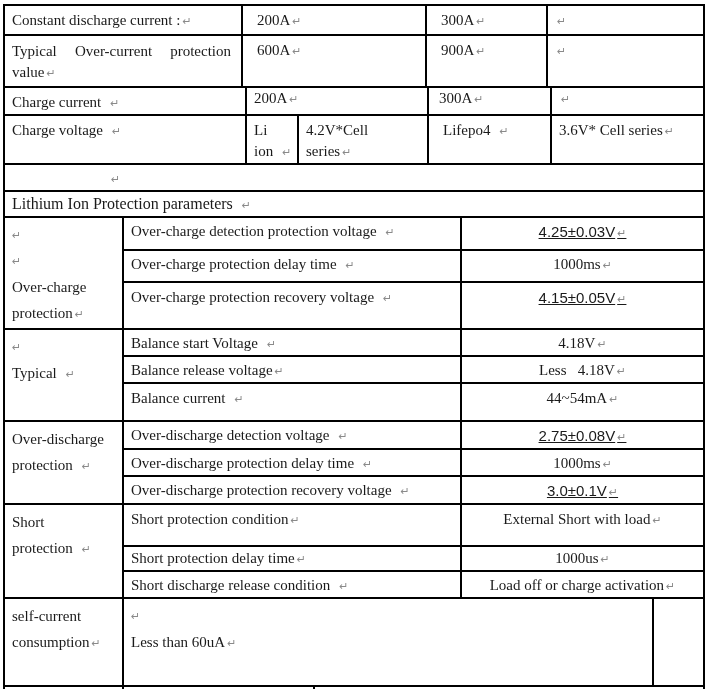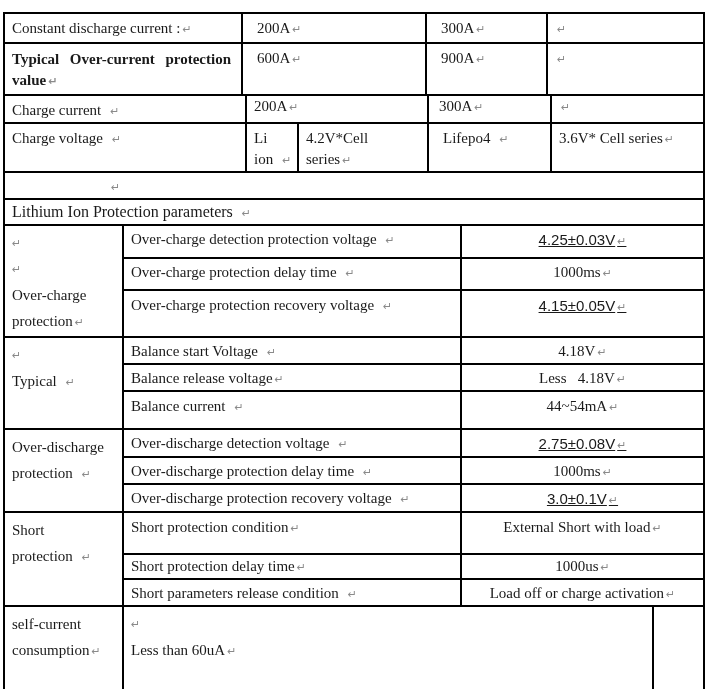--- a/index.html
+++ b/index.html
@@ -1,26 +1,26 @@
 <!DOCTYPE html>
 <html><head>
 <meta charset="utf-8">
 <style>
   html,body{margin:0;padding:0;background:#fff;}
   body{width:707px;height:689px;font-family:"Liberation Serif",serif;color:#1a1a1a;overflow:hidden;}
   .wrap{padding:4px 0 0 3px;}
   table{border-collapse:collapse;table-layout:fixed;margin-top:-2px;}
-  table.first{margin-top:8px;}
+  table.first{margin-top:0;}
   td{border:2px solid #000;vertical-align:top;padding:3px 4px 0 7px;font-size:15px;line-height:21px;overflow:hidden;}
   .pm{font-family:"DejaVu Sans",sans-serif;color:#8a8a8a;font-size:11px;margin-left:2px;}
   .pm.gap{margin-left:9px;}
   .val{text-align:center;padding-left:2px;padding-right:2px;}
   .sans{font-family:"Liberation Sans",sans-serif;text-decoration:underline;}
   .preline{white-space:pre-line;}
-  .just{text-align:justify;padding-right:10px;padding-top:5px;font-weight:bold;}
+  .just{text-align:justify;padding-right:10px;padding-top:5px;}
   .padL{padding-left:14px;}
   .groupcell{line-height:26px;padding-top:4px;}
   .groupcell .ln{line-height:25px;}
   .hdr{font-size:16px;text-align:left;padding-right:135px;}
   .emptyrow{padding-left:104px;}
   .topline{padding-top:4px;}
 </style>
 </head>
 <body>
 
@@ -157,21 +157,21 @@
 protection</span><span class="pm gap">↵</span></div>
       </td>
       <td class="topline"><span>Short protection condition</span><span class="pm">↵</span></td>
       <td class="val topline"><span>External Short with load</span><span class="pm">↵</span></td>
     </tr>
     <tr style="height:22px">
       <td style="padding-top:1px"><span>Short protection delay time</span><span class="pm">↵</span></td>
       <td class="val" style="padding-top:1px"><span>1000us</span><span class="pm">↵</span></td>
     </tr>
     <tr style="height:25px">
-      <td><span>Short parameters release condition</span><span class="pm gap">↵</span></td>
+      <td><span>Short discharge release condition</span><span class="pm gap">↵</span></td>
       <td class="val"><span>Load off or charge activation</span><span class="pm">↵</span></td>
     </tr>
   </tbody>
     </table>
 
   <table>
     <colgroup>
         <col style="width:119px">
         <col style="width:530px">
         <col style="width:51px">

